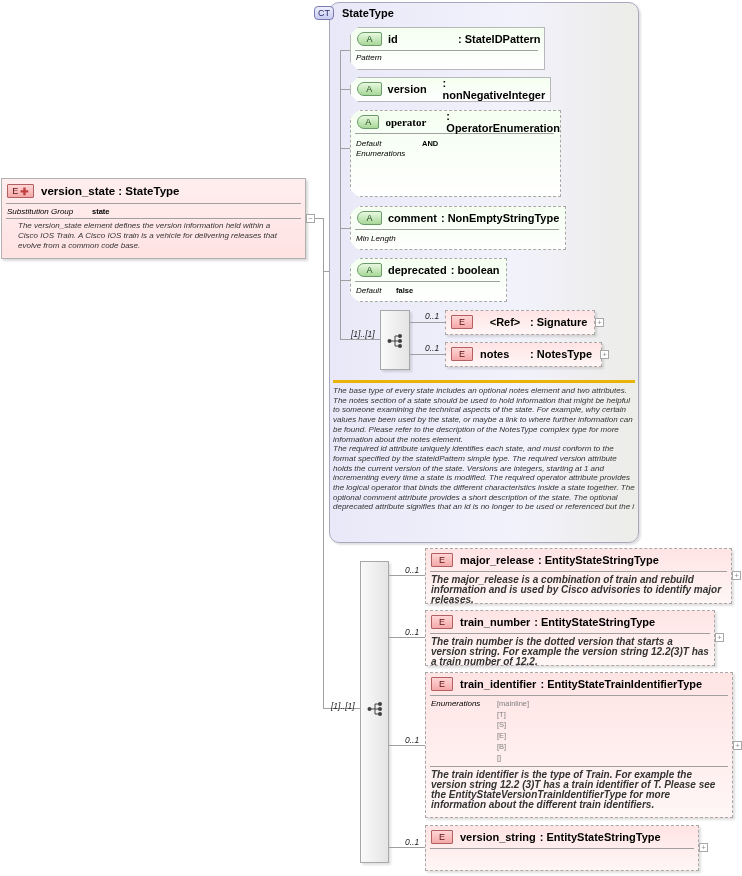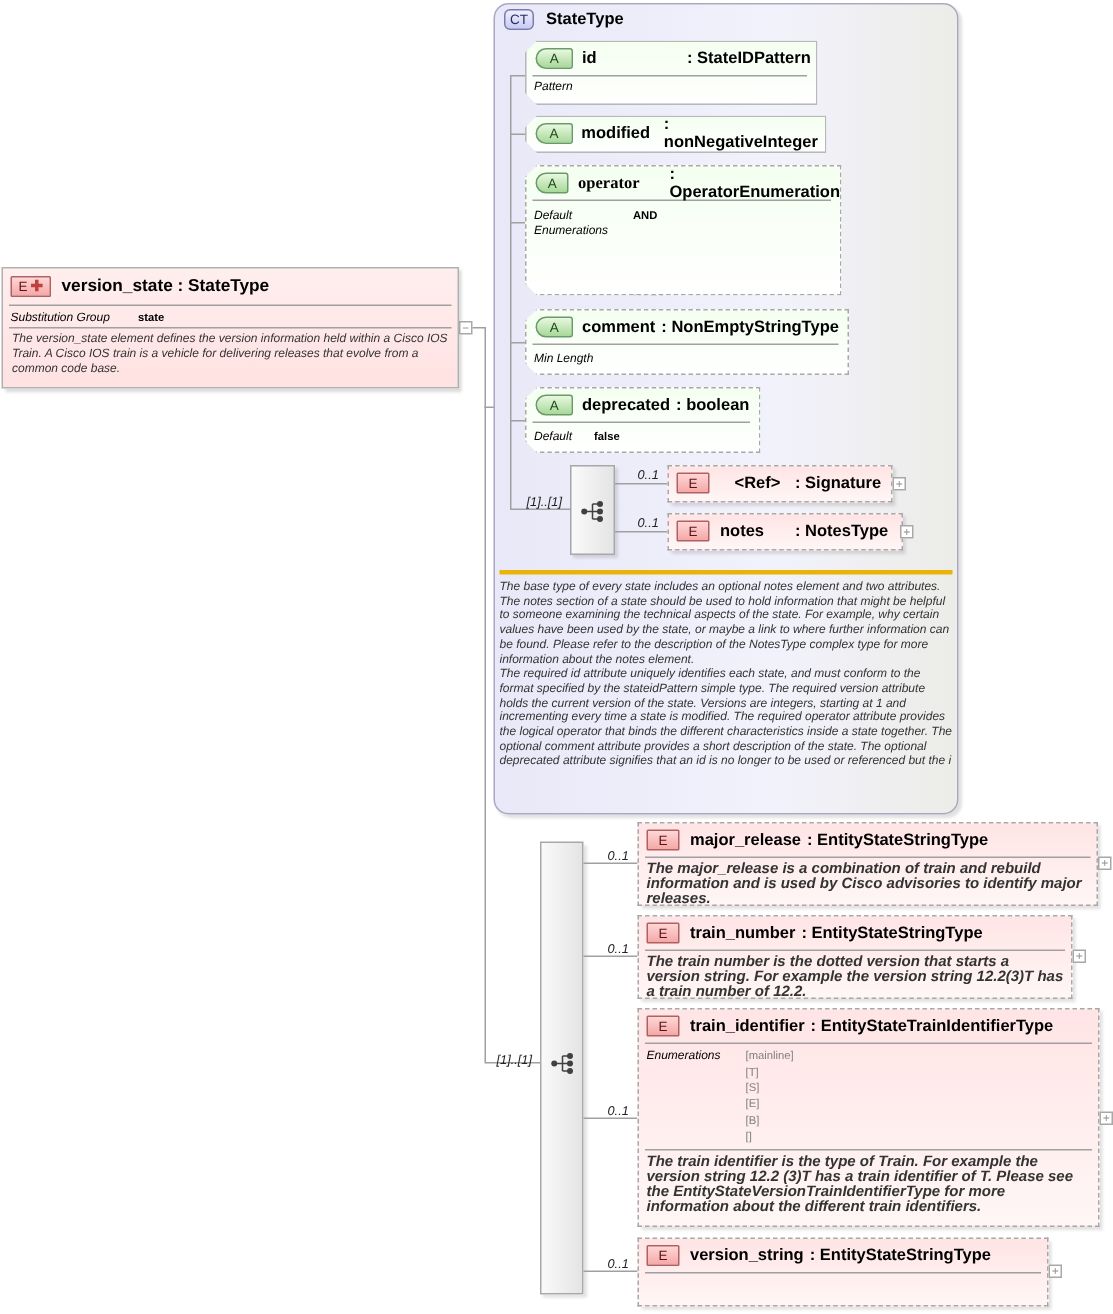--- a/index.html
+++ b/index.html
@@ -18,21 +18,21 @@
       border: 1px solid #b0b0b0;
       background: linear-gradient(to bottom, #ffeeee 0%, #ffe2e2 100%);
       box-shadow: 2px 2px 2px rgba(0,0,0,0.15);
     }
     .root-el .title-row { height: 24px; display: flex; align-items: center; padding-left: 5px; }
     .root-el .title { font-weight: bold; font-size: 11.5px; margin-left: 7px; }
     .root-el .sep { height: 1px; background: #a0a0a0; margin: 0 4px; }
     .root-el .subst { font-size: 8px; padding: 3px 5px; height: 14px; display: flex; }
     .root-el .subst .lbl { font-style: italic; width: 85px; }
     .root-el .subst .val { font-weight: bold; font-size: 7.5px; }
-    .root-el .doc { font-size: 8px; font-style: italic; color: #333; padding: 2px 6px; line-height: 10px; }
+    .root-el .doc { font-size: 8px; font-style: italic; color: #333; padding: 2px 16px; line-height: 10px; }
 
     .badge-e {
       display: inline-flex; align-items: center; justify-content: center;
       height: 14px; font-size: 9px; color: #5a1010;
       border: 1px solid #b06060;
       background: linear-gradient(to bottom, #ffd6d6, #f4a8a8);
       border-radius: 1px;
     }
     .badge-a {
       display: inline-flex; align-items: center; justify-content: center;
@@ -53,21 +53,21 @@
       font-size: 8px; line-height: 7px; text-align: center; color: #909090;
     }
 
     
     .ct-box {
       left: 329px; top: 2px; width: 310px; height: 541px;
       border: 1px solid #a8a8c0; border-radius: 10px;
       background: linear-gradient(to right, #e8e8f8 0%, #f2f2fc 60%, #ecece8 100%);
       box-shadow: 2px 2px 2px rgba(0,0,0,0.12);
     }
-    .ct-title { position: absolute; left: 336px; top: 6px; display: flex; align-items: center; }
+    .ct-title { position: absolute; left: 314px; top: 6px; display: flex; align-items: center; }
     .ct-title .name { font-weight: bold; font-size: 11px; margin-left: 8px; }
 
     
     .attr {
       position: absolute;
       background: linear-gradient(to bottom, #f4fff0 0%, #ffffff 100%);
       border: 1px solid #b8b8b8;
       clip-path: polygon(8px 0, 100% 0, 100% 100%, 8px 100%, 0 calc(100% - 8px), 0 8px);
       box-shadow: 2px 2px 2px rgba(0,0,0,0.12);
     }
@@ -162,21 +162,21 @@
   <div class="sep"></div>
   <div class="prop">
     <span class="lbl" style="width:40px;">Pattern</span>
     <span class="gval">[oval:[A-Za-z0-9_\-\.]+:ste:[1-9][0-9]*]</span>
   </div>
 </div>
 
 <div class="attr" style="left:350px; top:77px; width:201px; height:25px;">
   <div class="head">
     <span class="badge-a">A</span>
-    <span class="aname" style="width:56px;">modified</span>
+    <span class="aname" style="width:56px;">version</span>
     <span class="atype">: nonNegativeInteger</span>
   </div>
 </div>
 
 <div class="attr dashed" style="left:350px; top:110px; width:211px; height:87px;">
   <div class="head">
     <span class="badge-a">A</span>
     <span class="aname" style="margin-right:20px;font-family:Liberation Serif, serif;">operator</span>
     <span class="atype">: OperatorEnumeration</span>
   </div>

